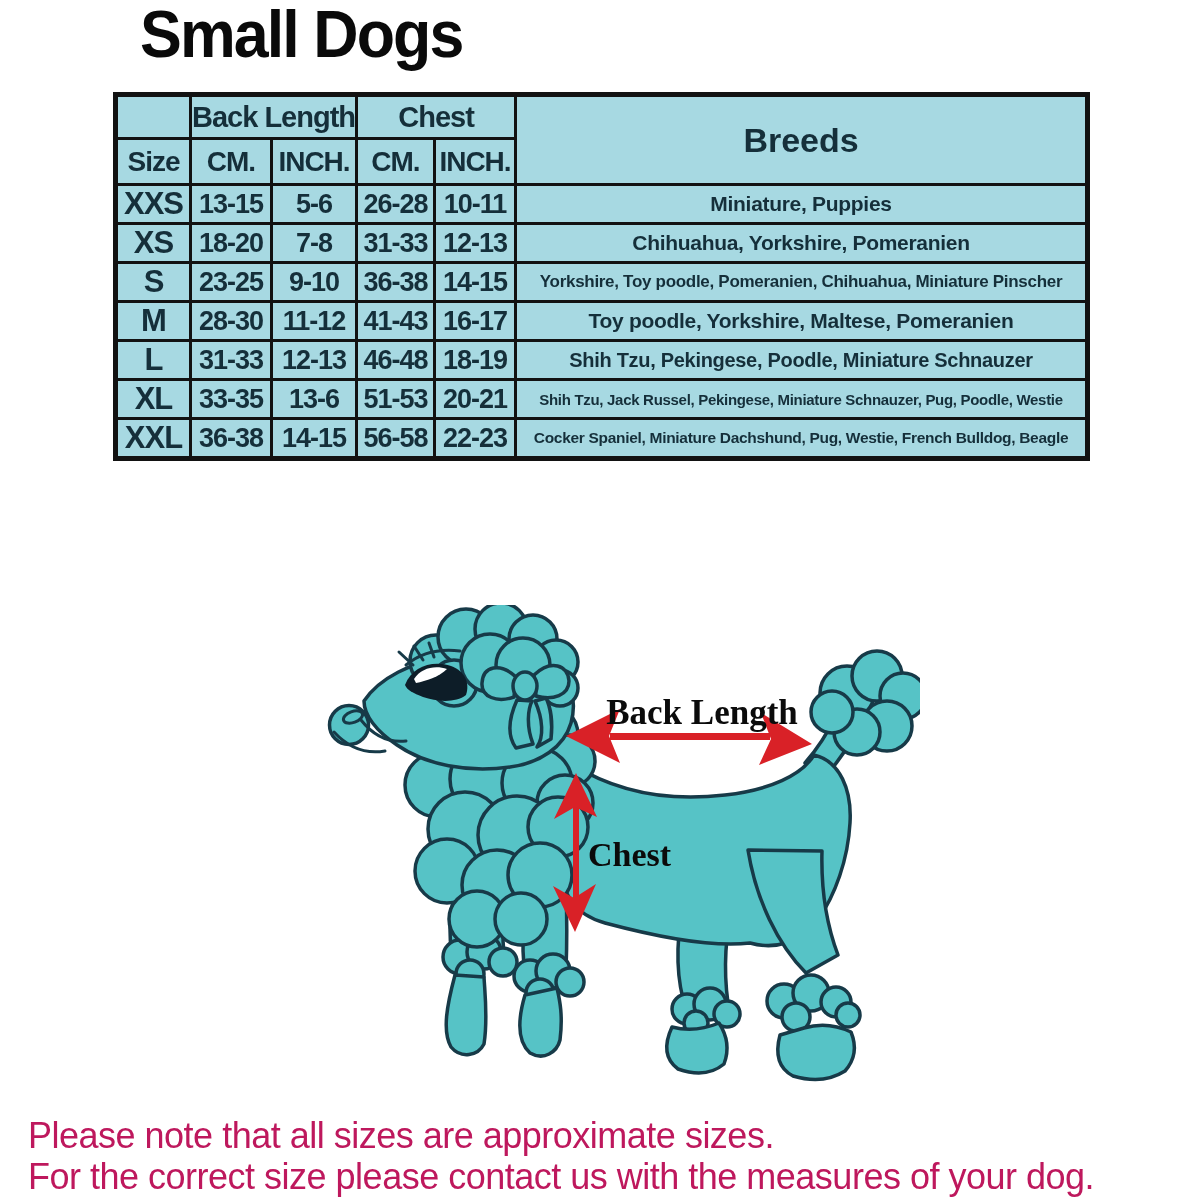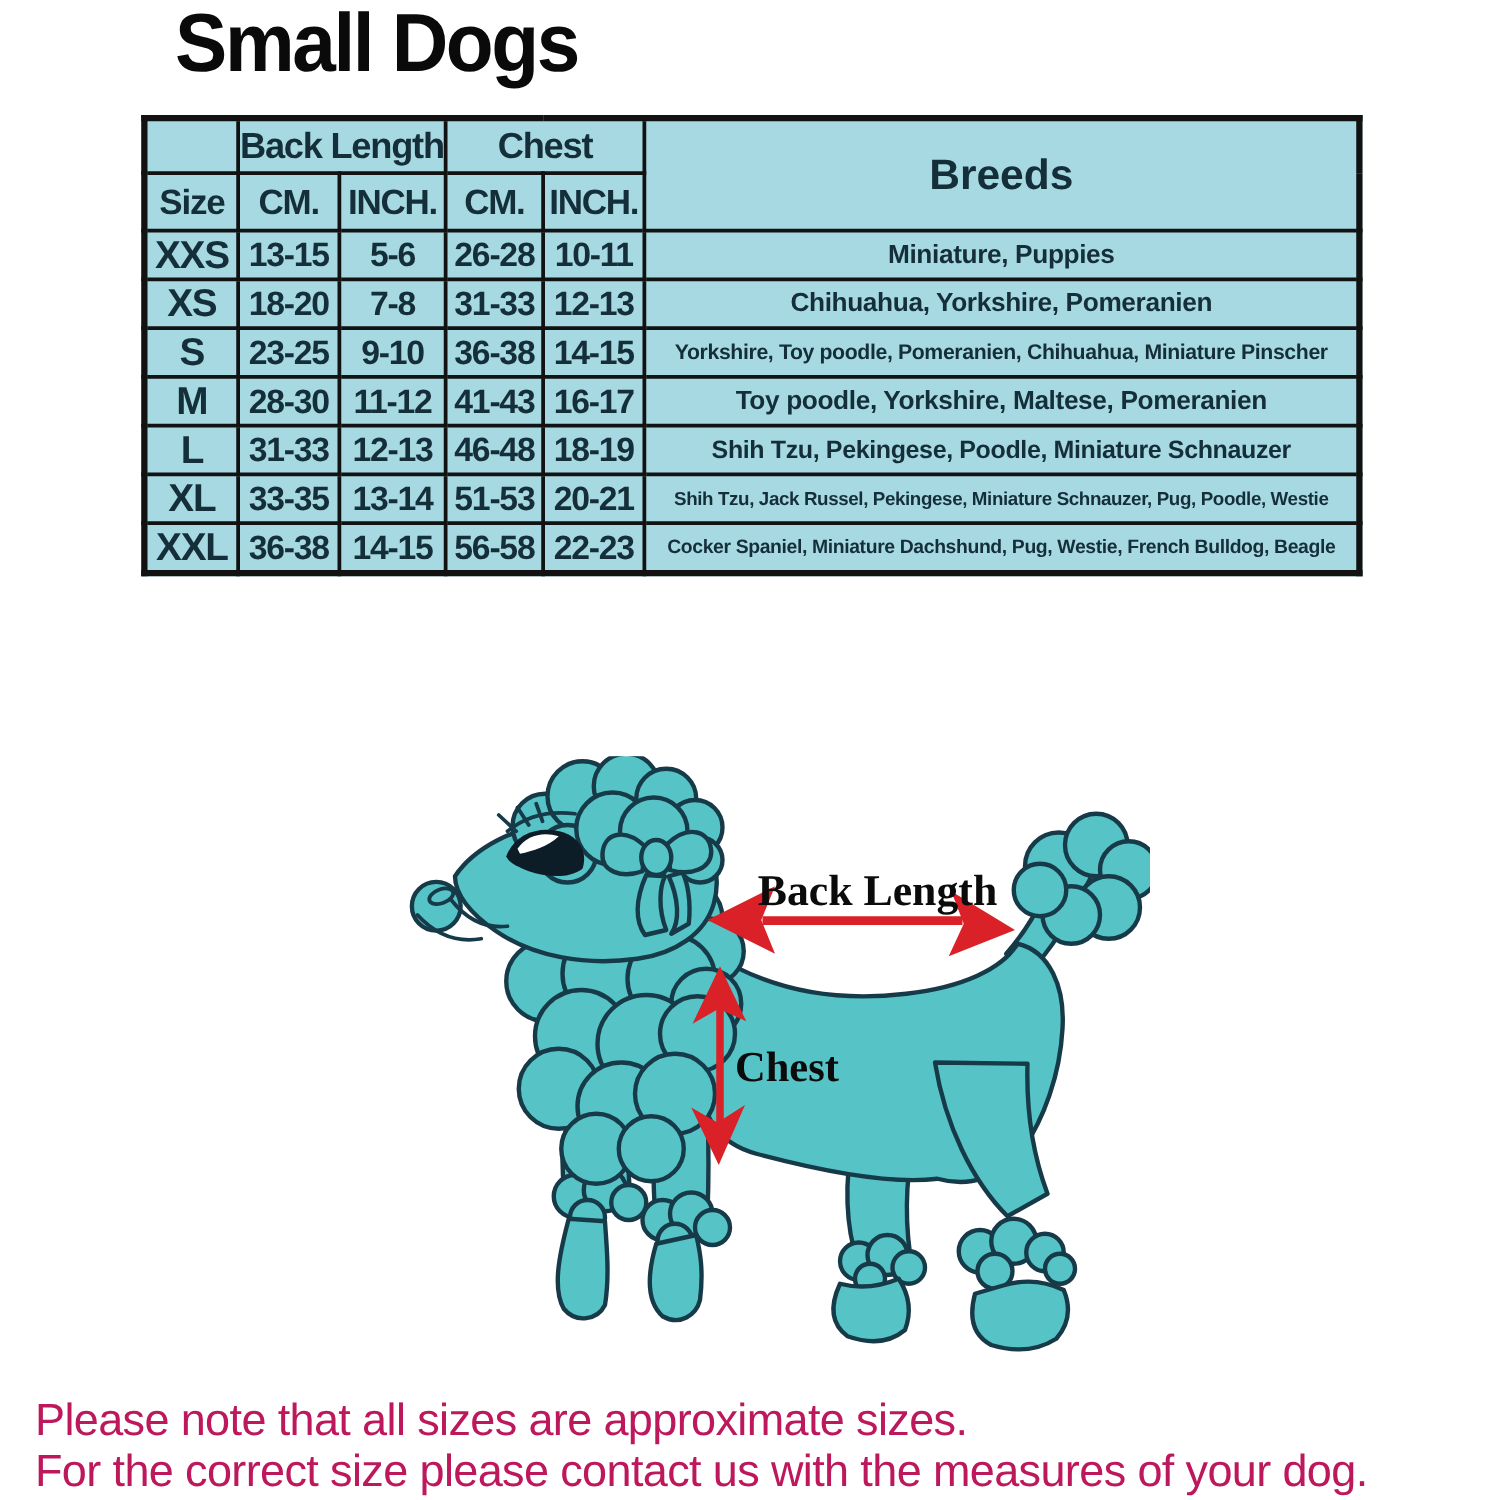--- a/index.html
+++ b/index.html
@@ -122,21 +122,21 @@
           <td class="size-cell">L</td>
           <td class="num-cell">31-33</td>
           <td class="num-cell">12-13</td>
           <td class="num-cell">46-48</td>
           <td class="num-cell">18-19</td>
           <td class="breeds-cell">Shih Tzu, Pekingese, Poodle, Miniature Schnauzer</td>
         </tr>
         <tr>
           <td class="size-cell">XL</td>
           <td class="num-cell">33-35</td>
-          <td class="num-cell">13-14</td>
+          <td class="num-cell">13-6</td>
           <td class="num-cell">51-53</td>
           <td class="num-cell">20-21</td>
           <td class="breeds-cell">Shih Tzu, Jack Russel, Pekingese, Miniature Schnauzer, Pug, Poodle, Westie</td>
         </tr>
         <tr>
           <td class="size-cell">XXL</td>
           <td class="num-cell">36-38</td>
           <td class="num-cell">14-15</td>
           <td class="num-cell">56-58</td>
           <td class="num-cell">22-23</td>

